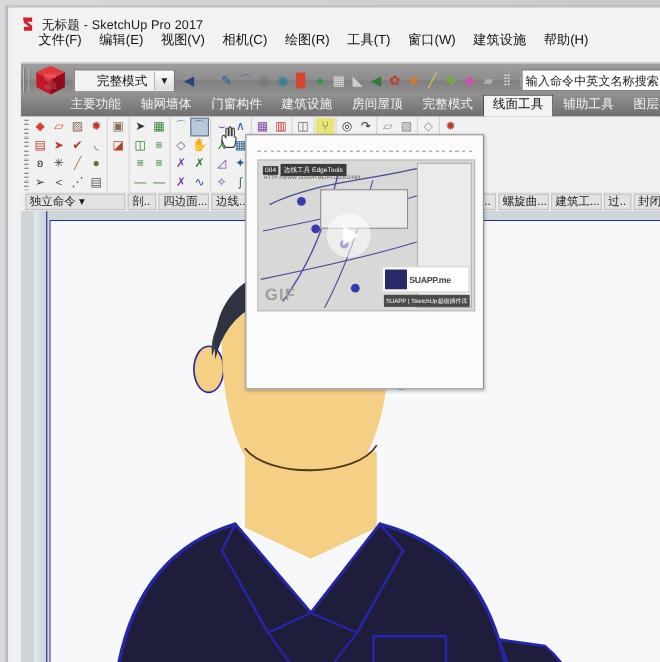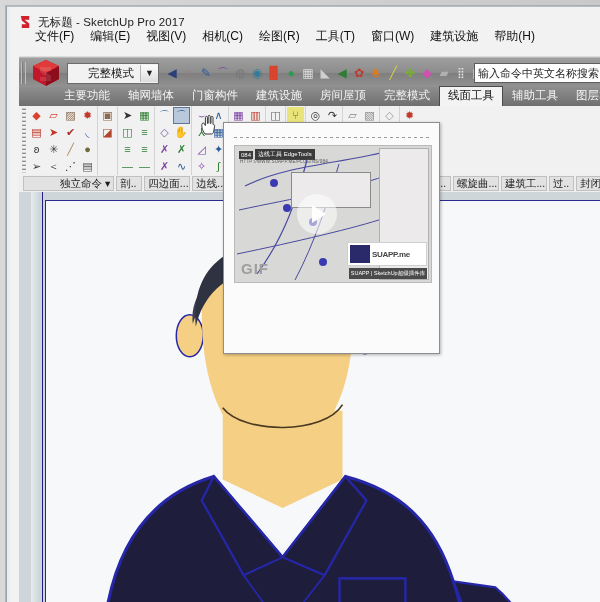--- a/index.html
+++ b/index.html
@@ -411,21 +411,21 @@
        <div class="pgrid" style="grid-template-columns:repeat(1,17px)">
          <span class="pc" style="color:#c0392b">✹</span>
          <span class="pc" style="color:#c0392b">▼</span>
          <span class="pc" style="color:#c0392b">○</span>
          <span class="pc" style="color:#c0392b;font-size:15px">◤</span>
        </div>
      </div>
    </div>
 
    <div class="capbar">
-     <span class="cap-cell" style="width:92px;text-align:right">独立命令 ▾</span>
+     <span class="cap-cell" style="width:92px;text-align:left">独立命令 ▾</span>
      <span class="cap-cell" style="width:20px">剖..</span>
      <span class="cap-cell" style="width:42px">四边面...</span>
      <span class="cap-cell" style="width:36px">边线...</span>
      <span style="width:151px;display:inline-block"></span>
      <span class="cap-cell" style="width:19px">点...</span>
      <span class="cap-cell" style="width:19px">路..</span>
      <span class="cap-cell" style="width:19px">三..</span>
      <span class="cap-cell" style="width:42px">螺旋曲...</span>
      <span class="cap-cell" style="width:42px">建筑工...</span>
      <span class="cap-cell" style="width:19px">过..</span>

